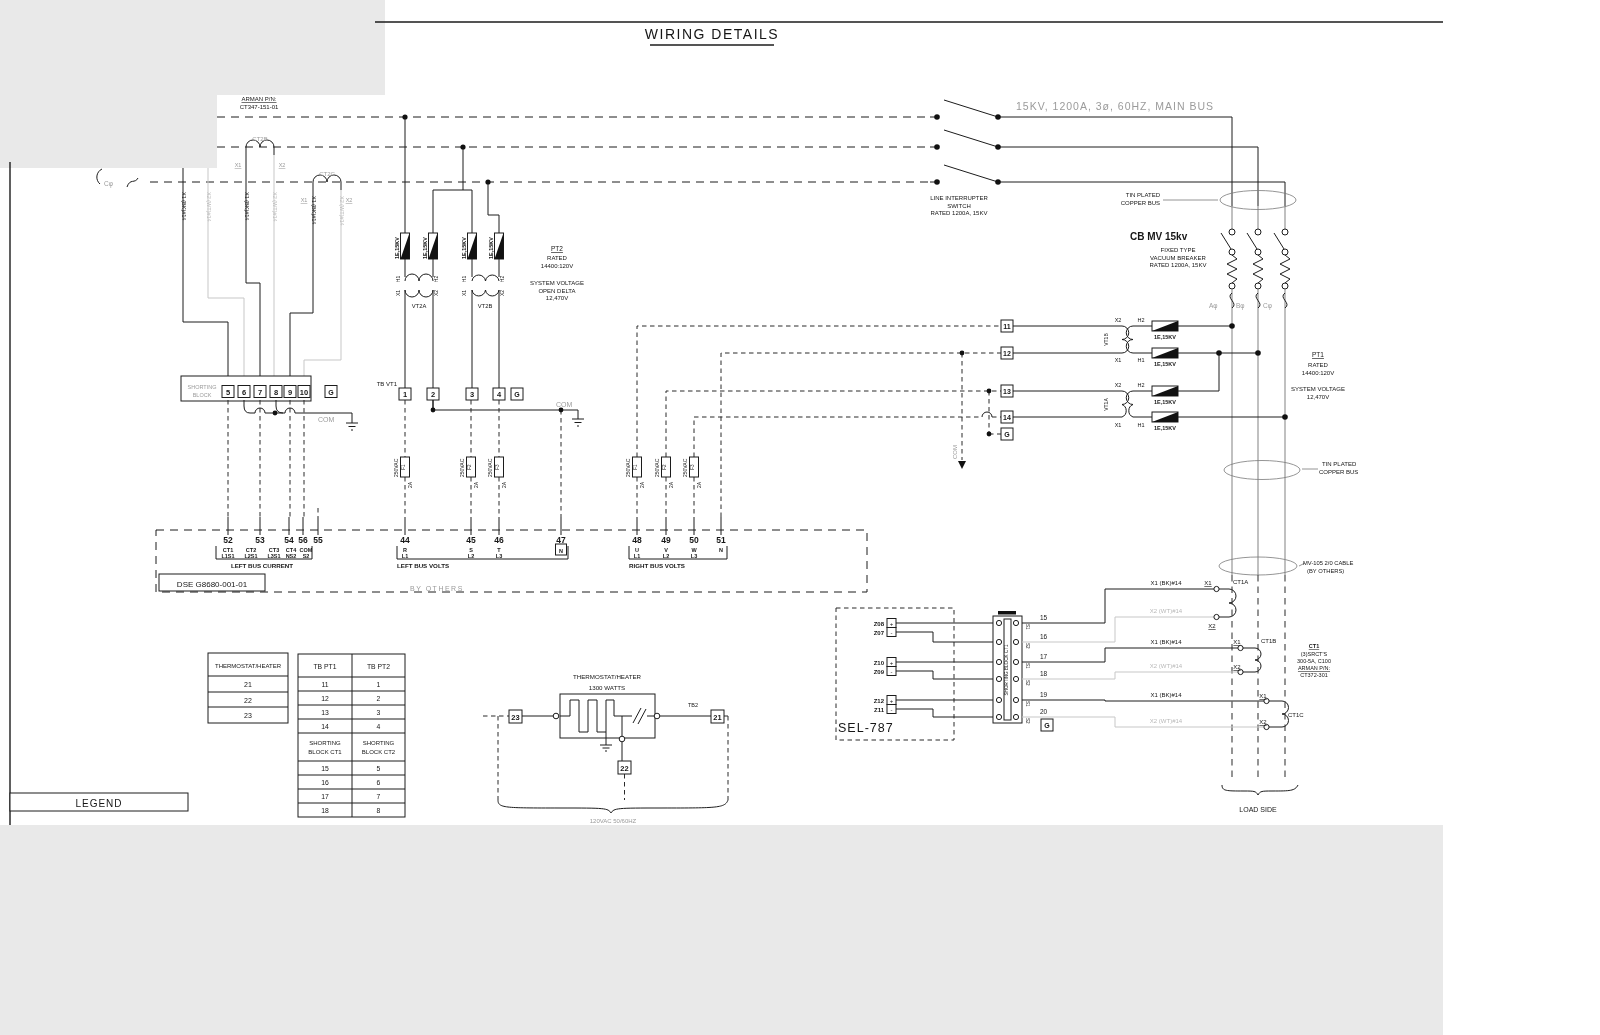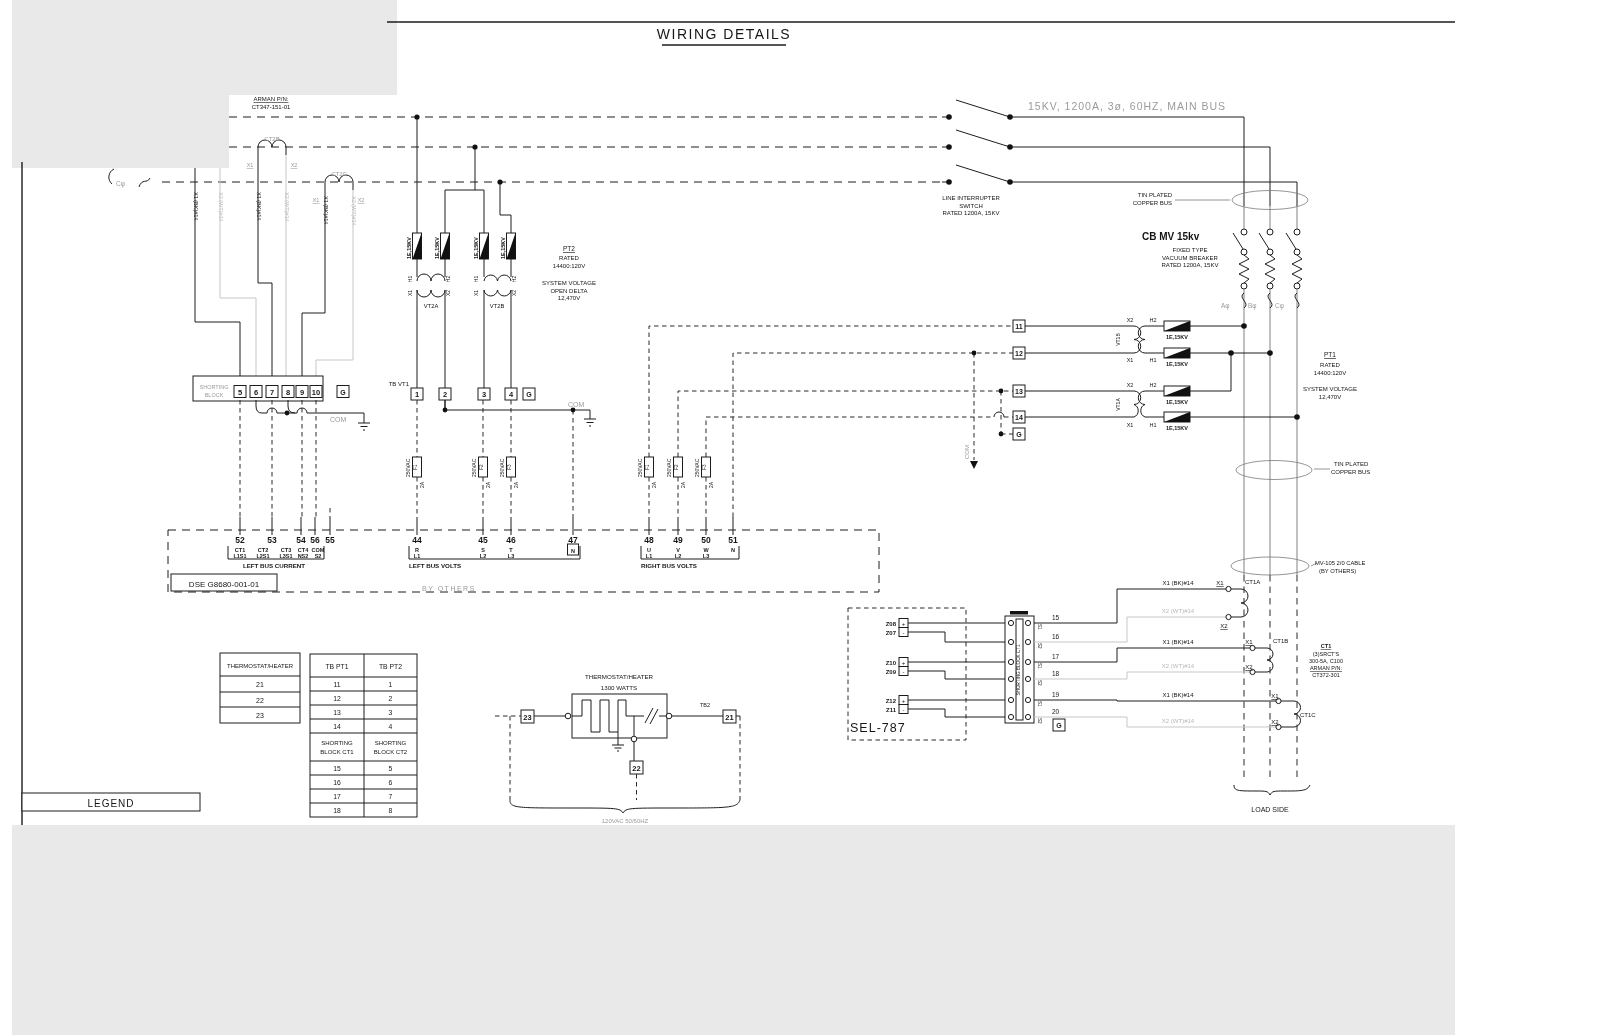--- a/index.html
+++ b/index.html
@@ -1,16 +1,16 @@
 <!DOCTYPE html>
 <html><head>
 <meta charset="utf-8">
 <style>
   html,body{margin:0;padding:0;background:#fff;}
-  .stage{position:relative;width:1443px;height:1035px;background:#fff;overflow:hidden;padding-left:12px;}
+  .stage{position:relative;width:1443px;height:1035px;background:#fff;overflow:hidden;}
   svg{display:block;font-family:"Liberation Sans",sans-serif;}
   .k{stroke:#1c1c1c;fill:none;stroke-width:1;}
   .k2{stroke:#1c1c1c;fill:none;stroke-width:1.4;}
   .kd{stroke:#1c1c1c;fill:none;stroke-width:1;stroke-dasharray:8,6;}
   .kd2{stroke:#2a2a2a;fill:none;stroke-width:1;stroke-dasharray:4.5,3.5;}
   .dkd{stroke:#3c3c3c;fill:none;stroke-width:1.1;stroke-dasharray:6.5,5;}
   .gy{stroke:#8d8d8d;fill:none;stroke-width:1.1;}
   .th{stroke:#7a7a7a;fill:none;stroke-width:0.8;}
   .lt{stroke:#c7c7c7;fill:none;stroke-width:1;}
   text{fill:#161616;}

